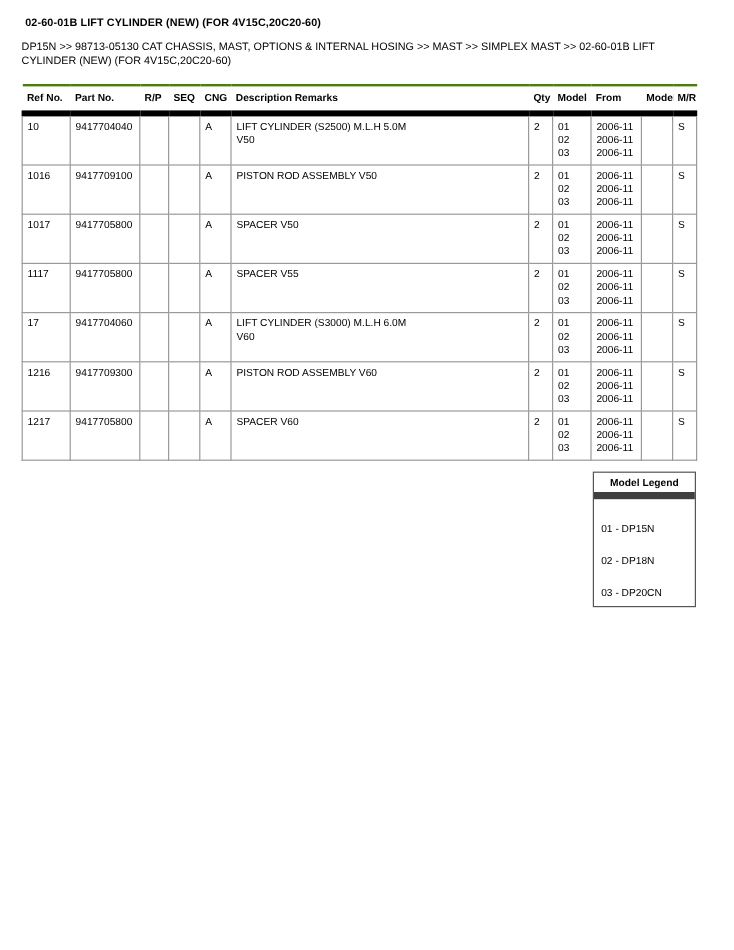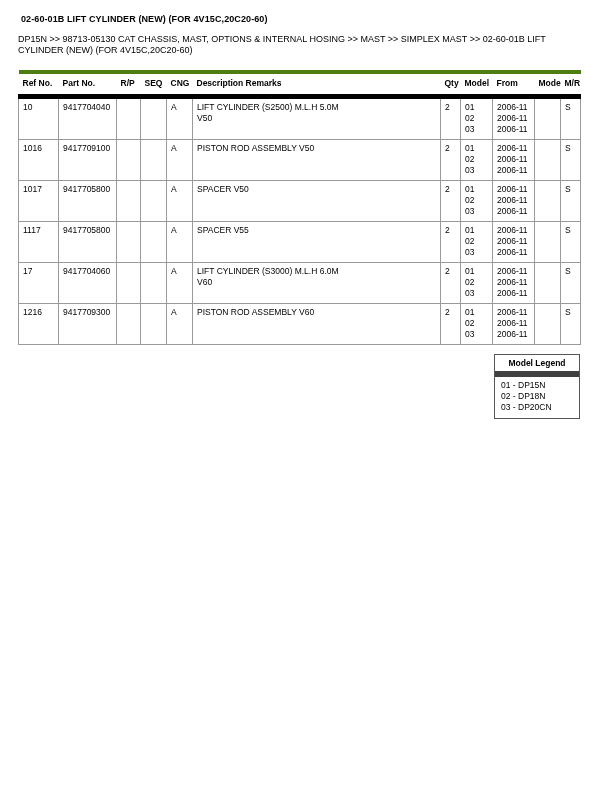--- a/index.html
+++ b/index.html
@@ -34,21 +34,21 @@
     border-collapse: collapse;
     table-layout: fixed;
     width: 562px;
     font-size: 8.5px;
   }
   table.parts thead th {
     text-align: left;
     font-weight: bold;
     font-size: 8.5px;
     padding: 4px 3px 6px 4px;
-    border-top: 4px solid #4d7c0f;
+    border-top: 2px solid #4d7c0f;
     border-bottom: 5px solid #000;
     white-space: nowrap;
     overflow: hidden;
   }
   table.parts tbody td {
     border: 1px solid #9a9a9a;
     padding: 3px 3px 4px 4px;
     vertical-align: top;
     white-space: pre-line;
     line-height: 11px;
@@ -68,21 +68,21 @@
   .legend .legend-title {
     font-weight: bold;
     text-align: center;
     padding: 3px 2px;
     border-bottom: 6px solid #404040;
   }
   .legend .legend-items {
     padding: 3px 4px 5px 6px;
     line-height: 11px;
   }
-  .legend .legend-items div { white-space: nowrap; }
+  .legend .legend-items div { white-space: nowrap; margin-top: 16px; }
 </style>
 </head>
 <body>
 
 <div class="page">
   <div class="content">
 
     <div class="doc-title">02-60-01B LIFT CYLINDER (NEW) (FOR 4V15C,20C20-60)</div>
 
     <div class="breadcrumb">DP15N &gt;&gt; 98713-05130 CAT CHASSIS, MAST, OPTIONS &amp; INTERNAL HOSING &gt;&gt; MAST &gt;&gt; SIMPLEX MAST &gt;&gt; 02-60-01B LIFT CYLINDER (NEW) (FOR 4V15C,20C20-60)</div>
@@ -214,20 +214,37 @@
         <td>2</td>
         <td>01
 02
 03</td>
         <td>2006-11
 2006-11
 2006-11</td>
         <td></td>
         <td>S</td>
       </tr>
+          <tr>
+        <td>1217</td>
+        <td>9417705800</td>
+        <td></td>
+        <td></td>
+        <td>A</td>
+        <td>SPACER V60</td>
+        <td>2</td>
+        <td>01
+02
+03</td>
+        <td>2006-11
+2006-11
+2006-11</td>
+        <td></td>
+        <td>S</td>
+      </tr>
         </tbody>
     </table>
 
     <div class="legend-wrap">
       <div class="legend">
         <div class="legend-title">Model Legend</div>
         <div class="legend-items">
           <div>01 - DP15N</div>
           <div>02 - DP18N</div>
           <div>03 - DP20CN</div>

